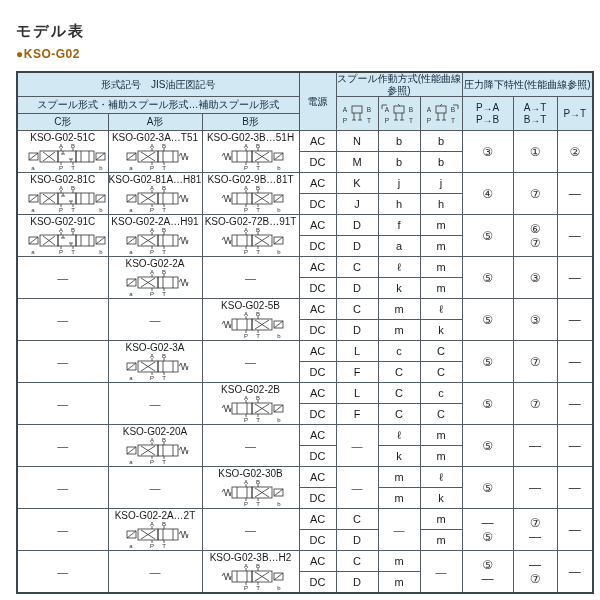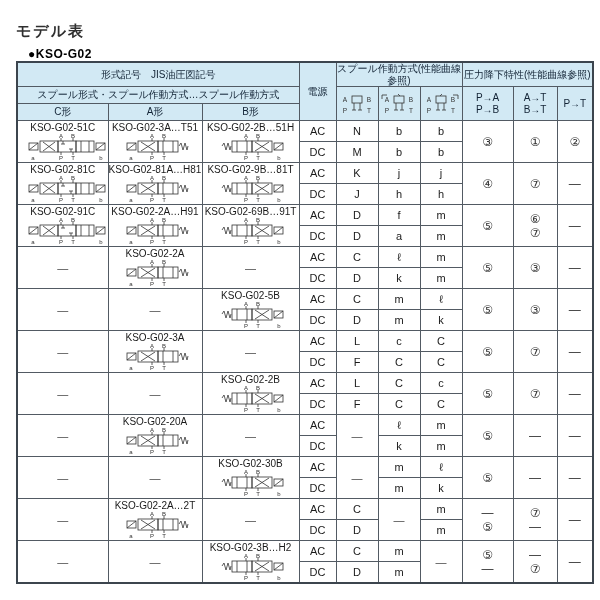--- a/index.html
+++ b/index.html
@@ -3,23 +3,23 @@
 <meta charset="utf-8">
 <style>
   html,body{margin:0;padding:0;}
   body{
     width:600px;height:600px;background:#ffffff;
     font-family:"Liberation Sans","DejaVu Sans",sans-serif;
     color:#1a1a1a;position:relative;overflow:hidden;
   }
   .doc{position:absolute;left:16px;top:22px;width:530px;}
   .page-title{font-size:15px;font-weight:bold;color:#2f2f2f;letter-spacing:2px;}
-  .model-bullet{font-size:12px;font-weight:bold;color:#000000;margin-top:6px;letter-spacing:0.5px;margin-left:12px;}
+  .model-bullet{font-size:12px;font-weight:bold;color:#a16207;margin-top:6px;letter-spacing:0.5px;}
   table.model-table{
-    border-collapse:collapse;table-layout:fixed;width:576px;
+    border-collapse:collapse;table-layout:fixed;width:576px;margin-top:10px;
     border:2px solid #3c454e;
   }
   .model-table th,.model-table td{
     border:1px solid #525a63;padding:0;text-align:center;vertical-align:middle;
     overflow:hidden;
   }
   .model-table thead th{
     background:#d2e9f4;color:#122335;font-weight:normal;
     font-size:10px;line-height:1.15;height:16px;
   }
@@ -56,21 +56,21 @@
         <col style="width:36px">
     </colgroup>
     <thead>
       <tr>
         <th colspan="3">形式記号　JIS油圧図記号</th>
         <th rowspan="3">電源</th>
         <th colspan="3" class="flow-group-hd">スプール作動方式(性能曲線参照)</th>
         <th colspan="3" class="drop-group-hd">圧力降下特性(性能曲線参照)</th>
       </tr>
       <tr>
-        <th colspan="3">スプール形式・スプール作動方式…スプール作動方式</th>
+        <th colspan="3">スプール形式・補助スプール形式…補助スプール形式</th>
         <th rowspan="2" class="sym-hd" id="sym0">
             <svg width="40" height="22" viewBox="0 0 40 22" stroke="#333" stroke-width="0.8" fill="none">
               <rect x="15" y="3" width="10" height="7"></rect>
               <line x1="17" y1="10" x2="17" y2="13"></line>
               <line x1="23" y1="10" x2="23" y2="13"></line>
               <line x1="17" y1="13" x2="17" y2="17"></line>
               <line x1="15" y1="17" x2="19" y2="17"></line>
               <line x1="23" y1="13" x2="23" y2="17"></line>
               <line x1="21" y1="17" x2="25" y2="17"></line>
               <text x="8" y="9" font-size="6.5" text-anchor="middle">A</text>
@@ -182,21 +182,21 @@
               <line x1="18" y1="17" x2="27" y2="10"></line>
               <text x="22" y="27" font-size="6" text-anchor="middle">a</text>
               <polyline points="70,13 72,10 74,17 76,10 78,17 79,13" fill="none"></polyline>
               <text x="43" y="5" font-size="6" text-anchor="middle">A</text>
               <text x="55" y="5" font-size="6" text-anchor="middle">B</text>
               <text x="43" y="27" font-size="6" text-anchor="middle">P</text>
               <text x="55" y="27" font-size="6" text-anchor="middle">T</text>
             </svg>
           </td>
           <td rowspan="2" class="model-cell">
-            <div class="model-label">KSO-G02-2B…51H</div>
+            <div class="model-label">KSO-G02-3B…51H</div>
             <svg width="98" height="28" viewBox="0 0 98 28" stroke="#333" stroke-width="0.8" fill="none">
               <line x1="43" y1="5" x2="43" y2="8"></line>
               <line x1="55" y1="5" x2="55" y2="8"></line>
               <line x1="43" y1="19" x2="43" y2="22"></line>
               <line x1="55" y1="19" x2="55" y2="22"></line>
               <rect x="29" y="8" width="20" height="11"></rect>
               <rect x="49" y="8" width="20" height="11"></rect>
               <line x1="34" y1="8" x2="34" y2="19"></line>
               <line x1="44" y1="8" x2="44" y2="19"></line>
               <line x1="52" y1="9" x2="66" y2="18"></line>
@@ -376,21 +376,21 @@
               <line x1="18" y1="17" x2="27" y2="10"></line>
               <text x="22" y="27" font-size="6" text-anchor="middle">a</text>
               <polyline points="70,13 72,10 74,17 76,10 78,17 79,13" fill="none"></polyline>
               <text x="43" y="5" font-size="6" text-anchor="middle">A</text>
               <text x="55" y="5" font-size="6" text-anchor="middle">B</text>
               <text x="43" y="27" font-size="6" text-anchor="middle">P</text>
               <text x="55" y="27" font-size="6" text-anchor="middle">T</text>
             </svg>
           </td>
           <td rowspan="2" class="model-cell">
-            <div class="model-label">KSO-G02-69B…91T</div>
+            <div class="model-label">KSO-G02-72B…91T</div>
             <svg width="98" height="28" viewBox="0 0 98 28" stroke="#333" stroke-width="0.8" fill="none">
               <line x1="43" y1="5" x2="43" y2="8"></line>
               <line x1="55" y1="5" x2="55" y2="8"></line>
               <line x1="43" y1="19" x2="43" y2="22"></line>
               <line x1="55" y1="19" x2="55" y2="22"></line>
               <rect x="29" y="8" width="20" height="11"></rect>
               <rect x="49" y="8" width="20" height="11"></rect>
               <line x1="34" y1="8" x2="34" y2="19"></line>
               <line x1="44" y1="8" x2="44" y2="19"></line>
               <line x1="52" y1="9" x2="66" y2="18"></line>

